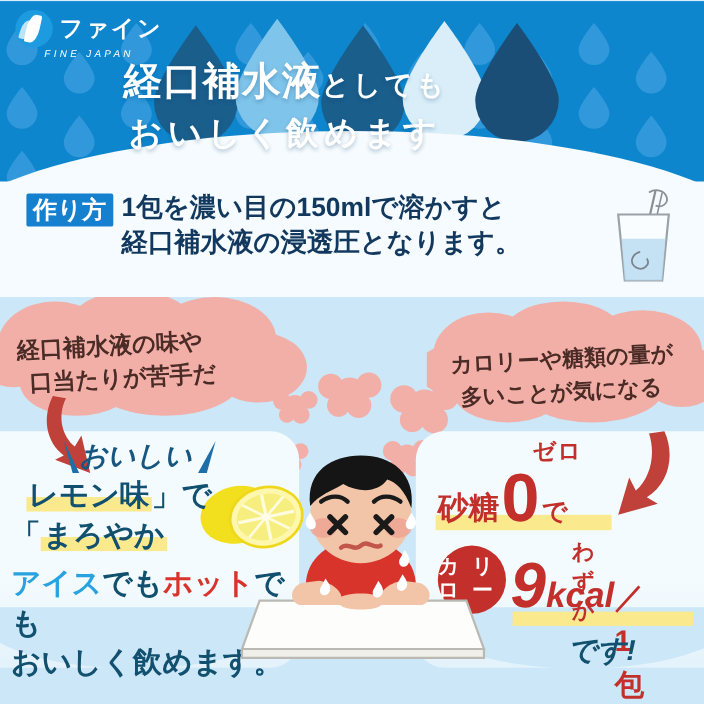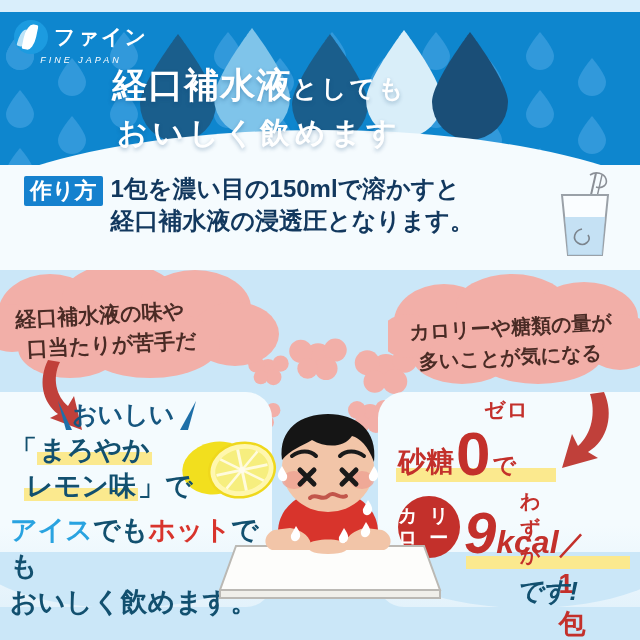--- a/index.html
+++ b/index.html
@@ -1,21 +1,21 @@
 <!DOCTYPE html>
 <html><head>
 <meta charset="utf-8">
 <style>
   html,body{margin:0;padding:0;}
   body{width:640px;height:640px;overflow:hidden;background:#fff;
        font-family:"Liberation Sans","DejaVu Sans",sans-serif;}
   #ad{position:relative;width:640px;height:640px;overflow:hidden;background:#D9EEFB;}
 
   
-  .header{position:absolute;left:0;top:12px;width:640px;height:168px;
+  .header{position:absolute;left:0;top:1px;width:640px;height:168px;
           background:#0E86CE;overflow:hidden;}
   .drops{position:absolute;left:0;top:0;width:640px;height:168px;}
   .hdr-curve{position:absolute;left:-10%;top:118px;width:120%;height:110px;
              background:#F5FBFE;border-radius:50% 50% 0 0 / 100% 100% 0 0;}
   .logo{position:absolute;left:14px;top:8px;display:flex;flex-direction:column;
         align-items:center;z-index:6;}
   .logo-row{display:flex;align-items:center;gap:6px;}
   .logo-mark{width:34px;height:34px;border-radius:50%;background:#1C9BE0;
              position:relative;overflow:hidden;}
   .logo-mark:after{content:"";position:absolute;left:10px;top:4px;width:12px;height:26px;
@@ -189,34 +189,34 @@
   <div class="cloud-text cloud-r-text">
     <div>カロリーや糖類の量が</div>
     <div style="margin-left:8px">多いことが気になる</div>
   </div>
 
   <svg class="arrow" style="left:548px;top:388px;width:76px;height:84px;z-index:6;" viewBox="0 0 76 84">
     <path d="M56 4 C66 26 60 52 40 64 L50 70 L14 80 L24 46 L30 58 C44 46 48 24 42 6 Z" fill="#C0403A"></path>
   </svg>
 
   <div class="left-copy">
-    <div style="position:relative;height:34px;">
+    <div style="position:relative;height:34px;font-style:italic;">
       <div class="oishii">おいしい</div>
       <svg style="position:absolute;left:46px;top:2px;width:18px;height:32px;" viewBox="0 0 18 32">
         <path d="M2 1 L16 30 L10 30 Z" fill="#1E6FA8"></path>
       </svg>
       <svg style="position:absolute;left:166px;top:2px;width:22px;height:32px;" viewBox="0 0 22 32">
         <path d="M20 1 L4 30 L12 30 Z" fill="#1E6FA8"></path>
       </svg>
     </div>
+    <div class="lc-line" style="margin-left:14px">
+      <span class="hl">レモン味</span><span>」で</span>
+    </div>
     <div class="lc-line">
       <span>「</span><span class="hl">まろやか</span>
-    </div>
-    <div class="lc-line" style="margin-left:14px">
-      <span class="hl">レモン味</span><span>」で</span>
     </div>
     <div class="lc-line" style="margin-top:8px">
       <span class="ice">アイス</span><span>でも</span><span class="hot">ホット</span><span>でも</span>
     </div>
     <div class="lc-line">おいしく飲めます。</div>
   </div>
 
   <svg class="lemon" viewBox="0 0 104 80">
     <ellipse cx="40" cy="40" rx="34" ry="26" fill="#F2DF1E" transform="rotate(-12 40 40)"></ellipse>
     <ellipse cx="66" cy="42" rx="33" ry="27" fill="#FFF7AE" stroke="#EFD81C" stroke-width="2.5" transform="rotate(-12 66 42)"></ellipse>

